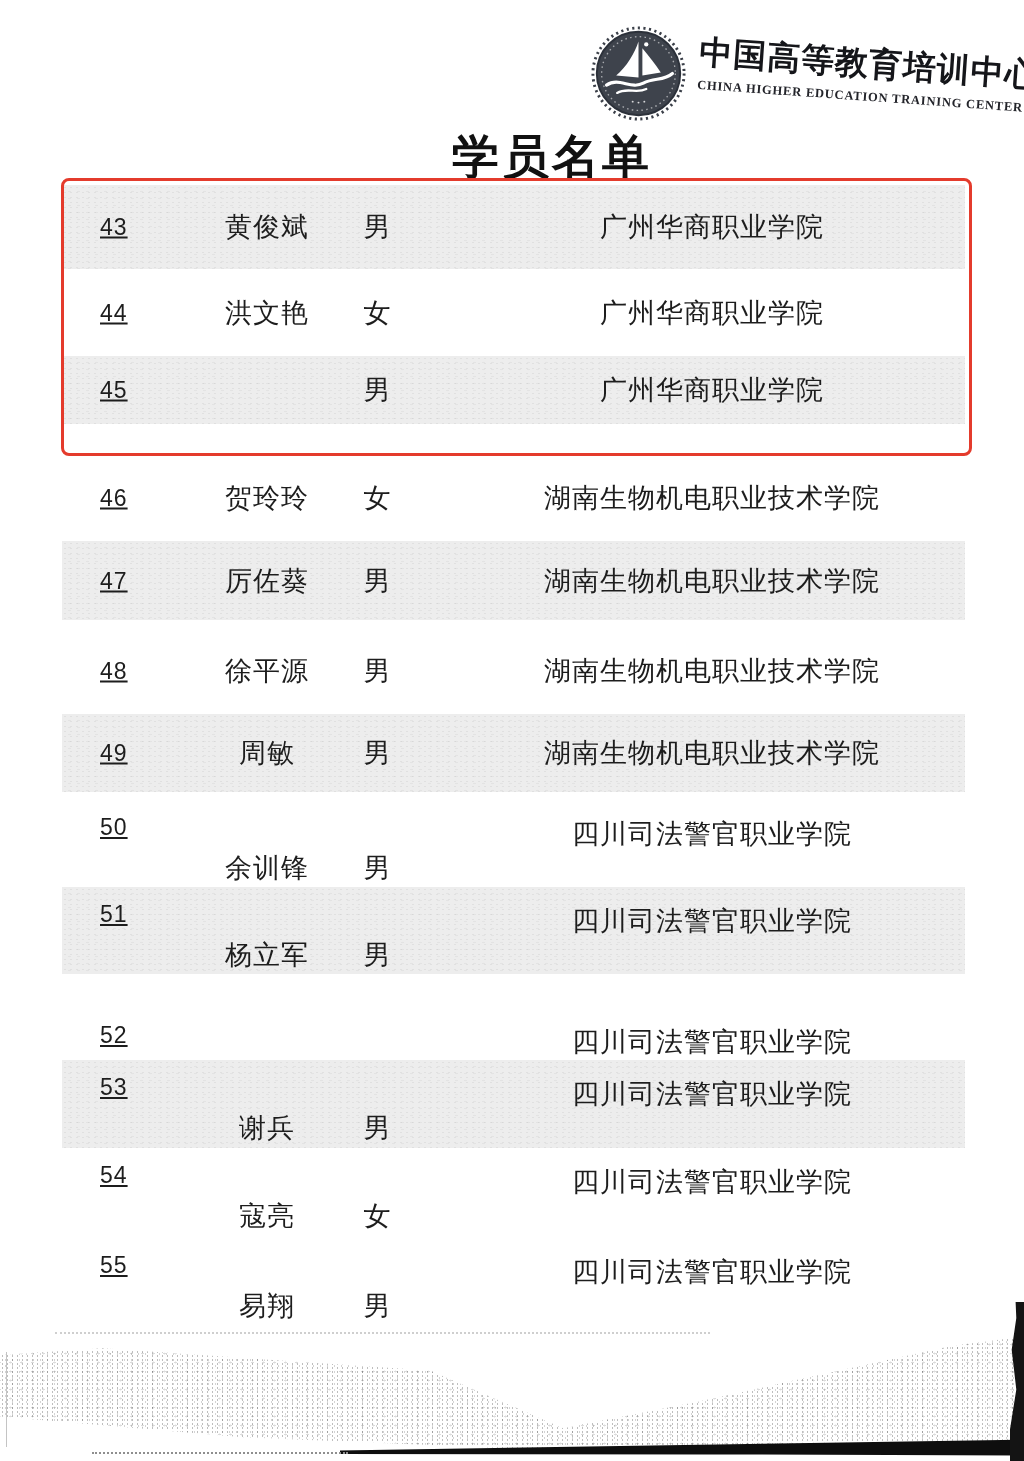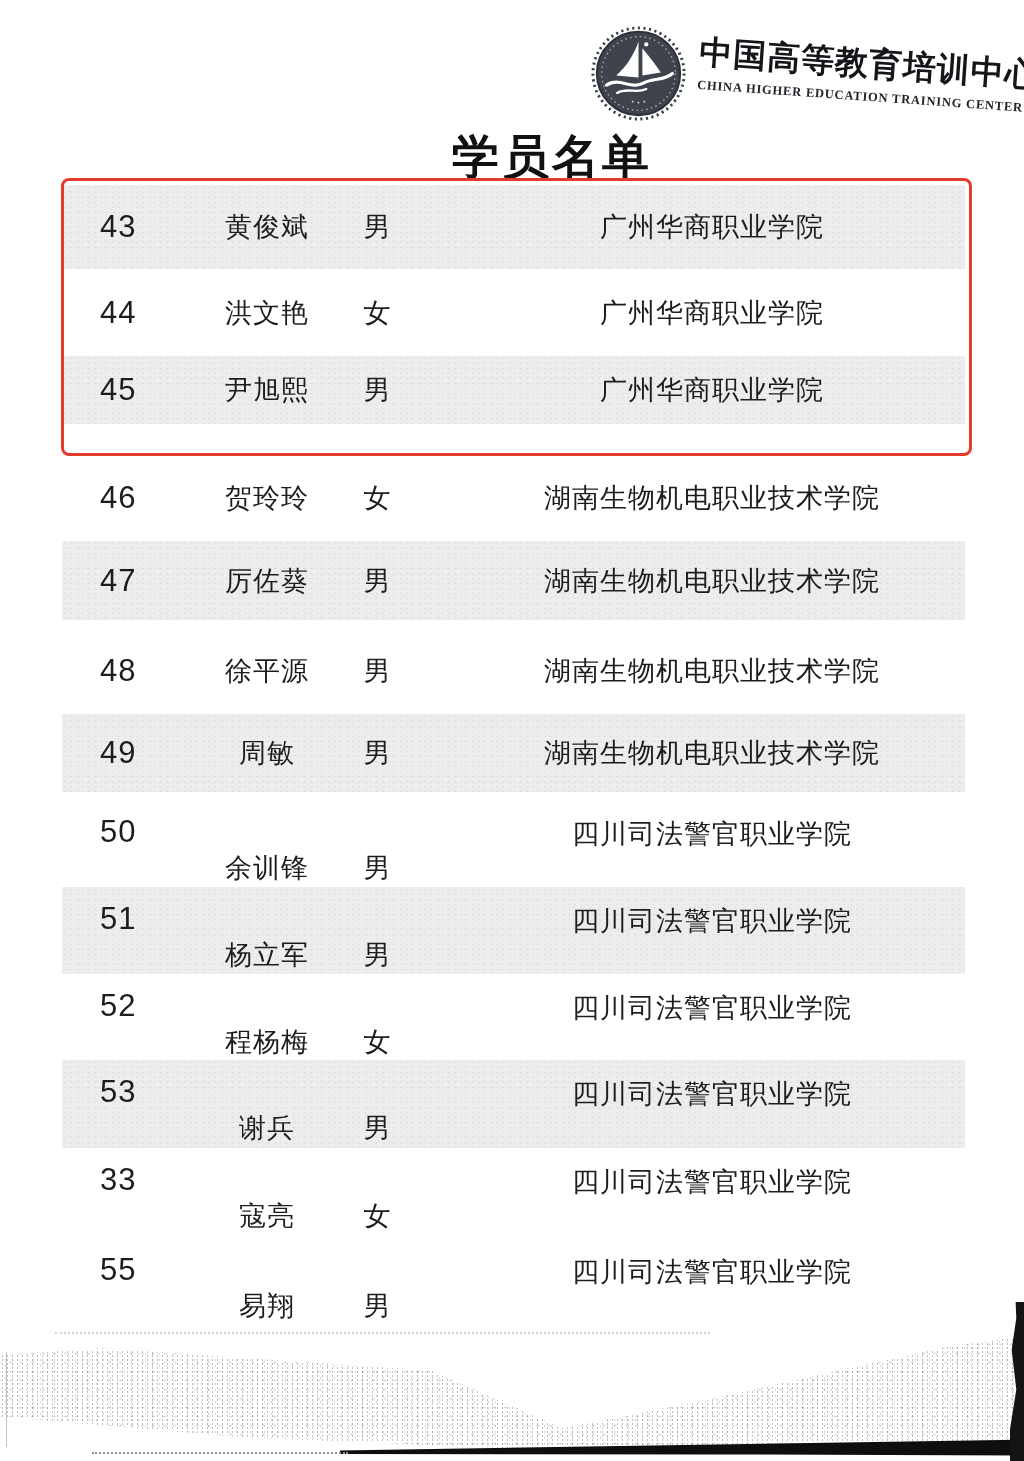--- a/index.html
+++ b/index.html
@@ -23,21 +23,21 @@
   .row.shaded{
     background-color:#ededed;
     background-image:
       radial-gradient(rgba(0,0,0,0.055) 1px, transparent 1.3px),
       radial-gradient(rgba(0,0,0,0.045) 1px, transparent 1.3px);
     background-size:6px 5px, 9px 7px;
     background-position:0 0, 3px 3px;
   }
   .cell{position:absolute;color:#1d1d1d;}
   .inline .cell{top:50%;transform:translateY(-50%);}
-  .num{left:38px;font-size:31px;letter-spacing:1px;}
+  .num{left:38px;font-size:23px;letter-spacing:1px;text-decoration:underline;}
   .name{left:120px;width:170px;text-align:center;font-size:27px;letter-spacing:1px;}
   .gender{left:285px;width:60px;text-align:center;font-size:27px;}
   .school{left:375px;width:550px;text-align:center;font-size:27px;letter-spacing:1px;}
   .staggered .num{top:14px;text-align:right;}
   .staggered .school{top:16px;}
   .staggered .name{top:50px;}
   .staggered .gender{top:50px;}
   
   #curl-line{position:absolute;left:55px;top:1332px;width:655px;border-top:2px dotted #cfcfcf;}
   #page-edge-left{position:absolute;left:6px;top:1352px;height:95px;border-left:1px solid #c4c4c4;}
@@ -97,21 +97,20 @@
     <span class="cell school">广州华商职业学院</span>
   </div>
   <div class="row inline" style="top:269px;height:87px">
     <span class="cell num">44</span>
     <span class="cell name">洪文艳</span>
     <span class="cell gender">女</span>
     <span class="cell school">广州华商职业学院</span>
   </div>
   <div class="row inline shaded" style="top:356px;height:68px">
     <span class="cell num">45</span>
-    <span class="cell name">尹旭熙</span>
     <span class="cell gender">男</span>
     <span class="cell school">广州华商职业学院</span>
   </div>
   <div class="row inline" style="top:455px;height:86px">
     <span class="cell num">46</span>
     <span class="cell name">贺玲玲</span>
     <span class="cell gender">女</span>
     <span class="cell school">湖南生物机电职业技术学院</span>
   </div>
   <div class="row inline shaded" style="top:541px;height:79px">
@@ -138,34 +137,34 @@
     <span class="cell school">四川司法警官职业学院</span>
     <span class="cell name">余训锋</span>
     <span class="cell gender">男</span>
   </div>
   <div class="row staggered shaded" style="top:887px;height:87px">
     <span class="cell num">51</span>
     <span class="cell school">四川司法警官职业学院</span>
     <span class="cell name">杨立军</span>
     <span class="cell gender">男</span>
   </div>
-  <div class="row staggered" style="top:974px;height:86px">
+  <div class="row staggered" style="top:1008px;height:86px">
     <span class="cell num">52</span>
     <span class="cell school">四川司法警官职业学院</span>
     <span class="cell name">程杨梅</span>
     <span class="cell gender">女</span>
   </div>
   <div class="row staggered shaded" style="top:1060px;height:88px">
     <span class="cell num">53</span>
     <span class="cell school">四川司法警官职业学院</span>
     <span class="cell name">谢兵</span>
     <span class="cell gender">男</span>
   </div>
   <div class="row staggered" style="top:1148px;height:90px">
-    <span class="cell num">33</span>
+    <span class="cell num">54</span>
     <span class="cell school">四川司法警官职业学院</span>
     <span class="cell name">寇亮</span>
     <span class="cell gender">女</span>
   </div>
   <div class="row staggered" style="top:1238px;height:92px">
     <span class="cell num">55</span>
     <span class="cell school">四川司法警官职业学院</span>
     <span class="cell name">易翔</span>
     <span class="cell gender">男</span>
   </div>

